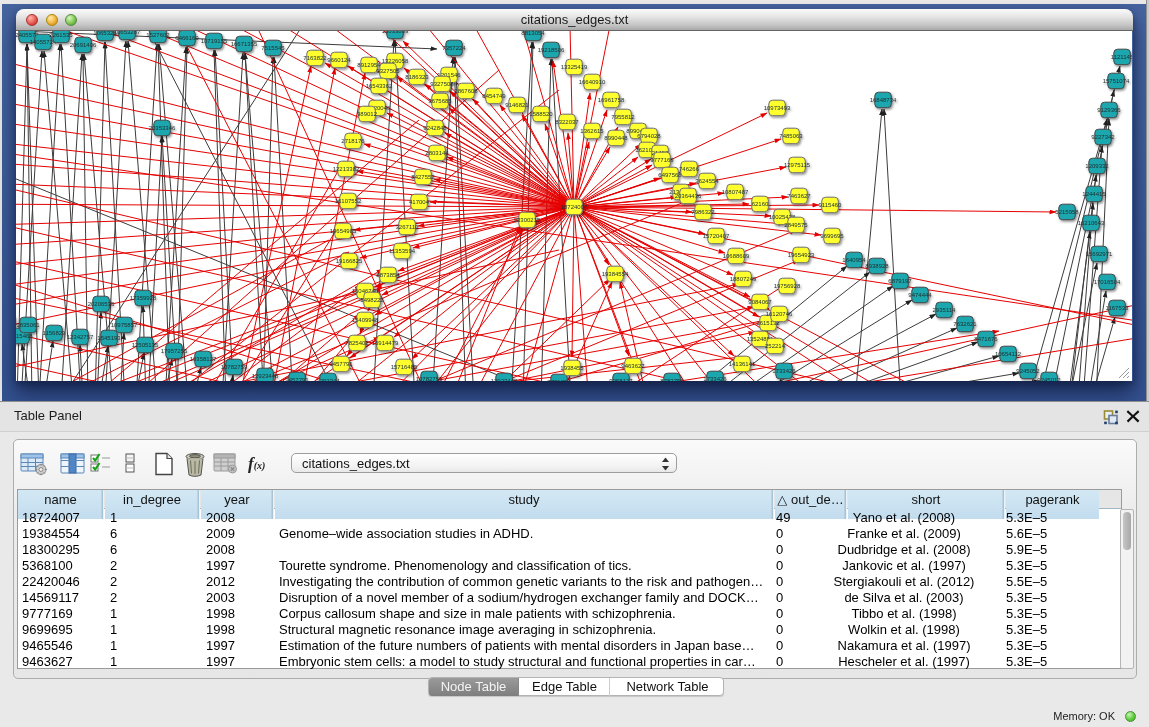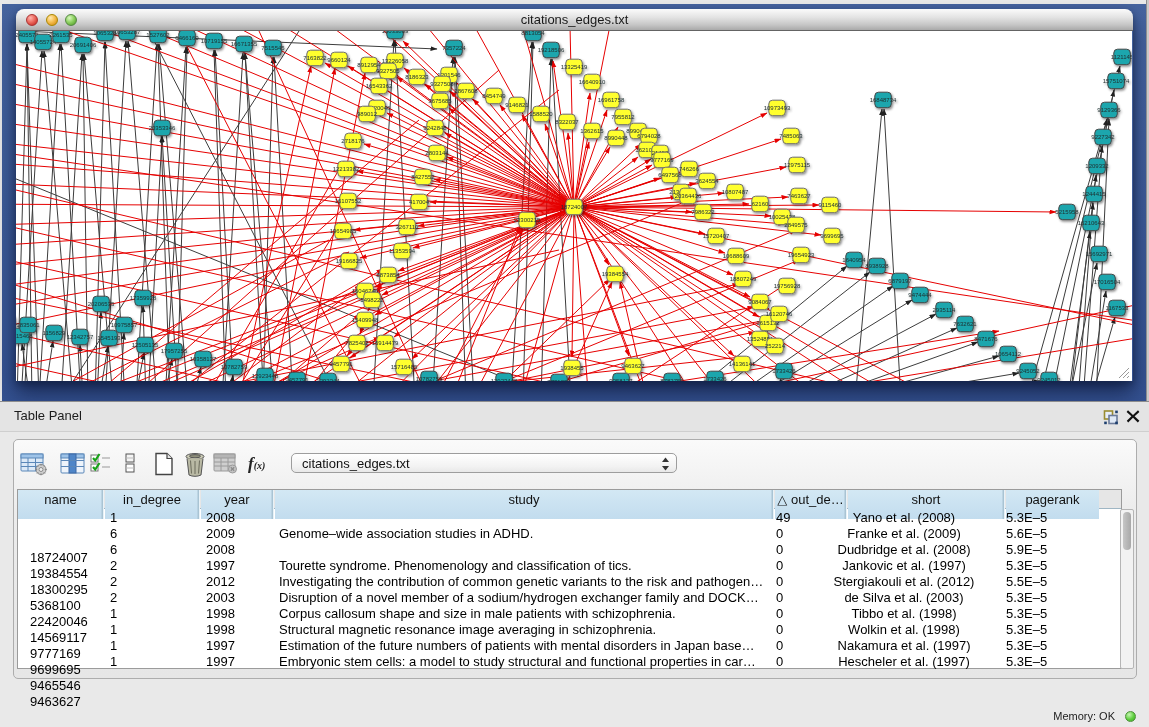--- a/index.html
+++ b/index.html
@@ -47,21 +47,21 @@
 #tbl { position:absolute; left:3px; top:49px; width:1105px; height:180px;
   background:#fff; border:1px solid #9b9b9b; font-size:13px; }
 #thead { position:absolute; left:0; top:0; width:100%; height:19px;
   background:#e6e6e6; border-bottom:1px solid #9fb6c4; color:#111; }
 #thead span { position:absolute; top:0; height:29px; line-height:19px; text-align:center;
   background:linear-gradient(180deg,#d3e8f4,#c2dcee);
   border-right:1px solid #e8f2f8; box-shadow:inset -1.5px 0 0 #a9c4d4; }
 #tbody { position:absolute; left:0; top:20px; width:100%; }
 .tr { position:relative; height:16px; line-height:16px; white-space:nowrap; color:#000; }
 .tr span { position:absolute; top:0; }
-.c0 { left:12px;margin-top:40px; } .c1 { left:92px; } .c2 { left:188px; } .c3 { left:261px; }
+.c0 { left:4px; } .c1 { left:92px; } .c2 { left:188px; } .c3 { left:261px; }
 .c4 { left:758px; } .c5 { left:806px; width:160px; text-align:center; } .c6 { left:988px; }
 #vsb { position:absolute; left:1106px; top:69px; width:14px; height:160px;
   background:#f2f2f2; border:1px solid #b5b5b5; border-radius:2px; }
 #vsb div { position:absolute; left:1.5px; top:2px; width:8px; height:38px;
   background:linear-gradient(90deg,#c6c6c6,#a8a8a8); border-radius:5px; }
 #tabs { position:absolute; left:428px; top:275px; width:296px; height:19px;
   background:#fff; border:1px solid #b3b3b3; border-radius:4px;
   box-shadow:0 1px 1px rgba(0,0,0,.15); font-size:13px; line-height:18px; text-align:center; color:#111; }
 #tabs .seg { position:absolute; top:0; height:18px; }
 #seg1 { left:0; width:90px; background:linear-gradient(180deg,#9a9a9a,#7e7e7e);
@@ -806,15 +806,20 @@
             <span class="c4">0</span>
             <span class="c5">Hescheler et al. (1997)</span>
             <span class="c6">5.3E–5</span>
           </div>
       </div>
     </div>
     <div id="vsb">
         <div></div>
       </div>
   </div>
+  <div id="tabs">
+    <div class="seg" id="seg1">Node Table</div>
+    <div class="seg" id="seg2">Edge Table</div>
+    <div class="seg" id="seg3">Network Table</div>
+  </div>
   <div id="status">Memory: OK</div>
   <div id="memdot"></div>
 </div>
 <div id="rstrip"></div>
 </body></html>

